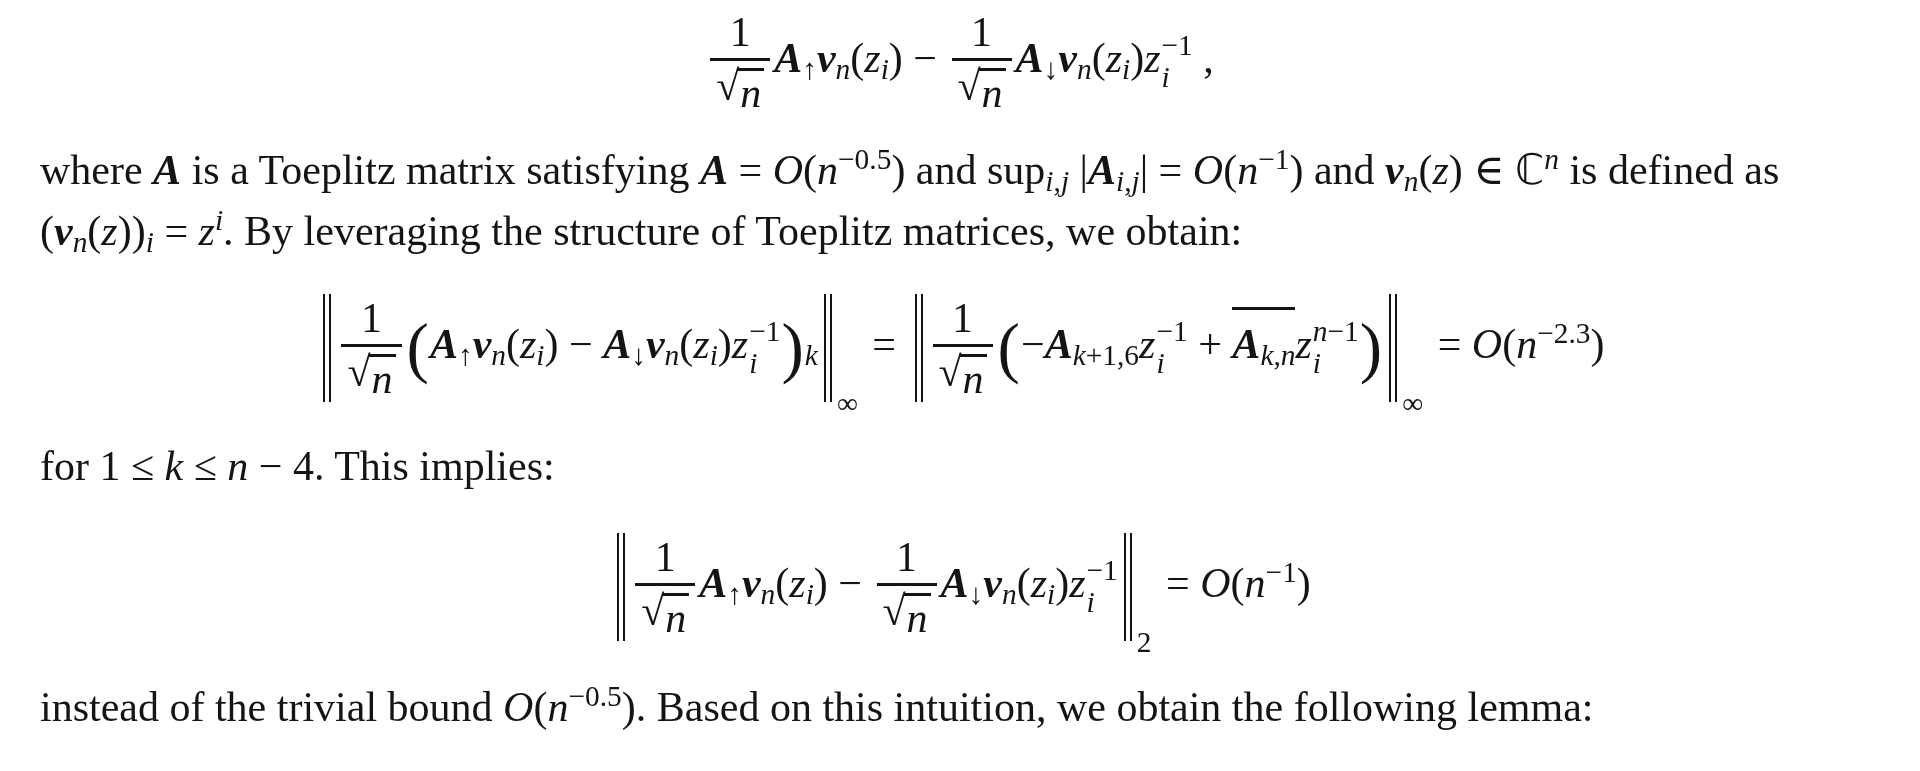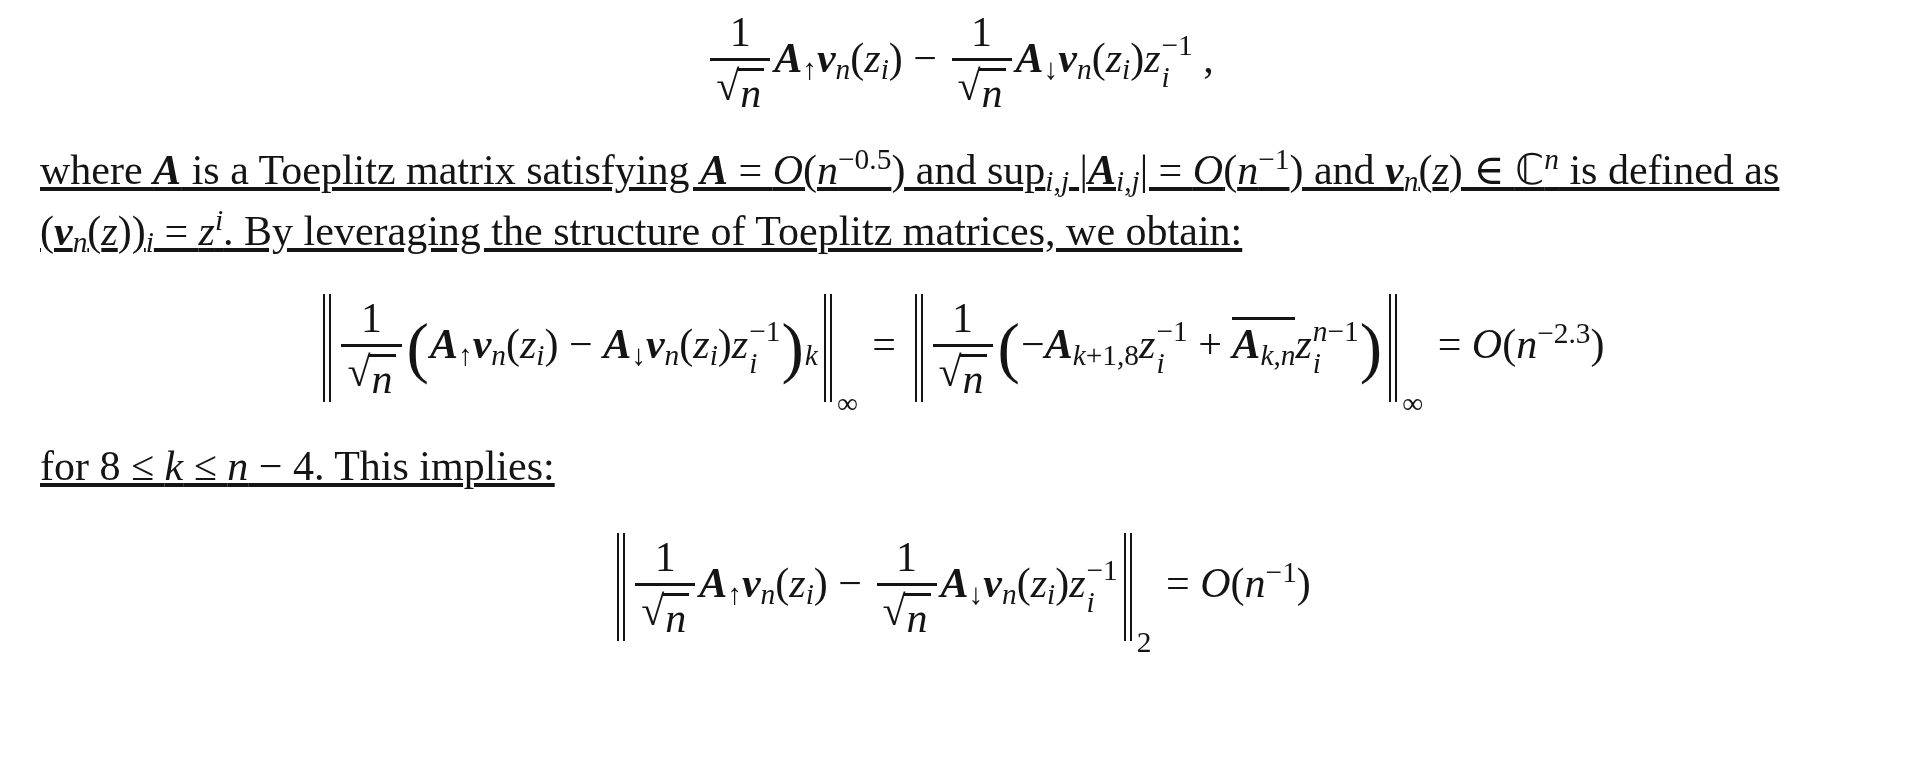--- a/index.html
+++ b/index.html
@@ -2,21 +2,21 @@
 <html><head>
 <meta charset="utf-8">
 <style>
   html,body{margin:0;padding:0;background:#ffffff;}
   .page{
     width:1920px;height:771px;box-sizing:border-box;
     padding:4px 40px 0 40px;overflow:hidden;
     background:#ffffff;color:#141414;
     font-family:"Liberation Serif","DejaVu Serif",serif;
   }
-  .para{font-size:42px;line-height:1.45;margin:0;text-decoration:underline;}
+  .para{font-size:42px;line-height:1.45;margin:0;}
   .p1{margin-top:26px;}
   .p2{margin-top:34px;}
   .p3{margin-top:36px;}
   .eq{font-size:42px;line-height:1;text-align:center;white-space:nowrap;}
   .eq1{margin-top:6px;}
   .eq2{margin-top:32px;}
   .eq3{margin-top:36px;}
   
   .mt{font-style:normal;}
   .mv{font-style:italic;}
@@ -27,21 +27,21 @@
   .mS{font-size:0.7em;vertical-align:0.5em;line-height:1;}
   .mss{display:inline-flex;flex-direction:column;align-items:flex-start;
        font-size:0.7em;line-height:1.08;vertical-align:middle;margin-left:1px;}
   .mf{display:inline-flex;flex-direction:column;align-items:center;
       vertical-align:middle;line-height:1.05;margin:0 4px;}
   .fn{padding:0 6px 4px 6px;}
   .fd{border-top:3px solid currentColor;padding:4px 6px 0 6px;}
   .mq{display:inline-flex;align-items:flex-start;line-height:1;}
   .qr{line-height:0.95;margin-right:-2px;transform:translateY(-1px);}
   .qc{border-top:3px solid currentColor;line-height:1.0;padding:1px 3px 0 3px;}
-  .mo{display:inline-block;border-top:3px solid currentColor;line-height:1.05;padding-top:2px;}
+  .mo{display:inline-block;border-top:3px solid currentColor;line-height:1.05;padding-top:12px;}
   .mN{display:inline-flex;align-items:center;vertical-align:middle;margin:0 4px;}
   .nb{align-self:stretch;width:4px;border-left:2.5px solid currentColor;
       border-right:2.5px solid currentColor;margin:0 4px;}
   .nc{white-space:nowrap;padding:2px 2px;}
   .ns{align-self:flex-end;font-size:0.7em;line-height:1;transform:translateY(0.55em);margin-left:1px;}
   .mg{display:inline-block;vertical-align:middle;line-height:0.9;font-style:normal;margin:0 1px;}
 </style>
 </head>
 <body>
 
@@ -78,31 +78,31 @@
         <span class="nb"></span>
         <span class="ns"><span class="mt">∞</span></span>
       </span><span class="mt"> = </span><span class="mN">
         <span class="nb"></span>
         <span class="nc"><span class="mf">
             <span class="fn"><span class="mt">1</span></span>
             <span class="fd"><span class="mq">
                 <span class="qr">√</span>
                 <span class="qc"><span class="mv">n</span></span>
               </span></span>
-          </span><span class="mg" style="font-size: 1.6em;">(</span><span class="mt">−</span><span class="mb">A</span><span class="ms"><span class="mv">k</span><span class="mt">+1,8</span></span><span class="mv">z</span><span class="mss">
+          </span><span class="mg" style="font-size: 1.6em;">(</span><span class="mt">−</span><span class="mb">A</span><span class="ms"><span class="mv">k</span><span class="mt">+1,6</span></span><span class="mv">z</span><span class="mss">
             <span class="u"><span class="mt">−1</span></span>
             <span class="d"><span class="mv">i</span></span>
           </span><span class="mt"> + </span><span class="mo"><span class="mb">A</span><span class="ms"><span class="mv">k</span><span class="mt">,</span><span class="mv">n</span></span></span><span class="mv">z</span><span class="mss">
             <span class="u"><span class="mv">n</span><span class="mt">−1</span></span>
             <span class="d"><span class="mv">i</span></span>
           </span><span class="mg" style="font-size: 1.6em;">)</span></span>
         <span class="nb"></span>
         <span class="ns"><span class="mt">∞</span></span>
       </span><span class="mt"> = </span><span class="mc">O</span><span class="mt">(</span><span class="mv">n</span><span class="mS"><span class="mt">−2.3</span></span><span class="mt">)</span></div>
-  <p class="para p2"><span class="mt">for 8 ≤ </span><span class="mv">k</span><span class="mt"> ≤ </span><span class="mv">n</span><span class="mt"> − 4. This implies:</span></p>
+  <p class="para p2"><span class="mt">for 1 ≤ </span><span class="mv">k</span><span class="mt"> ≤ </span><span class="mv">n</span><span class="mt"> − 4. This implies:</span></p>
   <div class="eq eq3"><span class="mN">
         <span class="nb"></span>
         <span class="nc"><span class="mf">
             <span class="fn"><span class="mt">1</span></span>
             <span class="fd"><span class="mq">
                 <span class="qr">√</span>
                 <span class="qc"><span class="mv">n</span></span>
               </span></span>
           </span><span class="mb">A</span><span class="ms"><span class="mt">↑</span></span><span class="mb">v</span><span class="ms"><span class="mv">n</span></span><span class="mt">(</span><span class="mv">z</span><span class="ms"><span class="mv">i</span></span><span class="mt">) − </span><span class="mf">
             <span class="fn"><span class="mt">1</span></span>
@@ -110,13 +110,14 @@
                 <span class="qr">√</span>
                 <span class="qc"><span class="mv">n</span></span>
               </span></span>
           </span><span class="mb">A</span><span class="ms"><span class="mt">↓</span></span><span class="mb">v</span><span class="ms"><span class="mv">n</span></span><span class="mt">(</span><span class="mv">z</span><span class="ms"><span class="mv">i</span></span><span class="mt">)</span><span class="mv">z</span><span class="mss">
             <span class="u"><span class="mt">−1</span></span>
             <span class="d"><span class="mv">i</span></span>
           </span></span>
         <span class="nb"></span>
         <span class="ns"><span class="mt">2</span></span>
       </span><span class="mt"> = </span><span class="mc">O</span><span class="mt">(</span><span class="mv">n</span><span class="mS"><span class="mt">−1</span></span><span class="mt">)</span></div>
+  <p class="para p3"><span class="mt">instead of the trivial bound </span><span class="mc">O</span><span class="mt">(</span><span class="mv">n</span><span class="mS"><span class="mt">−0.5</span></span><span class="mt">). Based on this intuition, we obtain the following lemma:</span></p>
 </div>
 
 </body></html>

